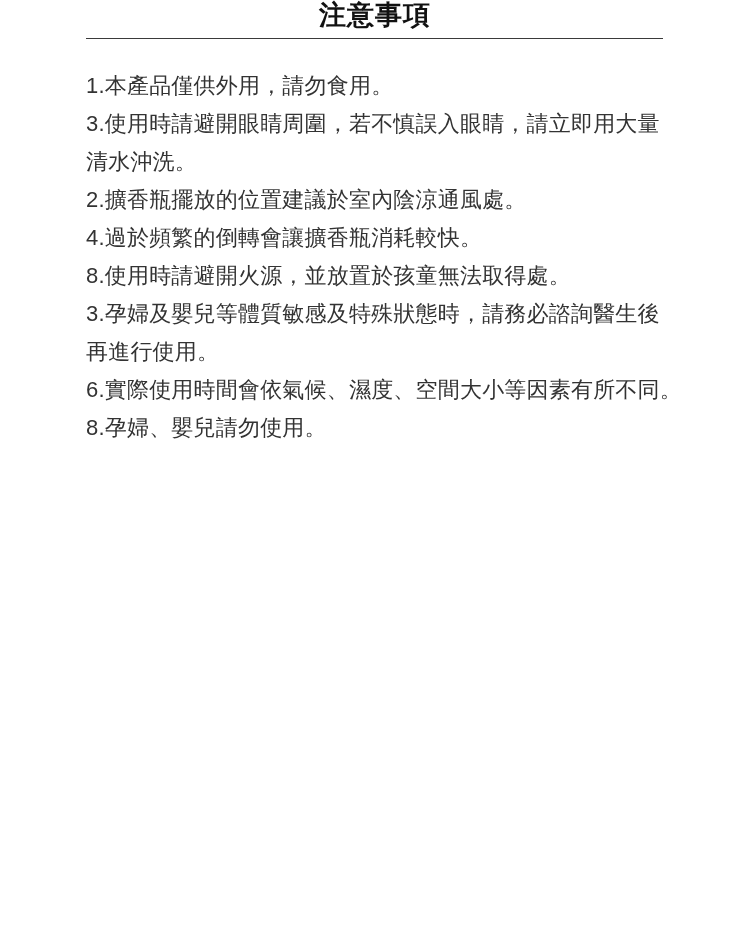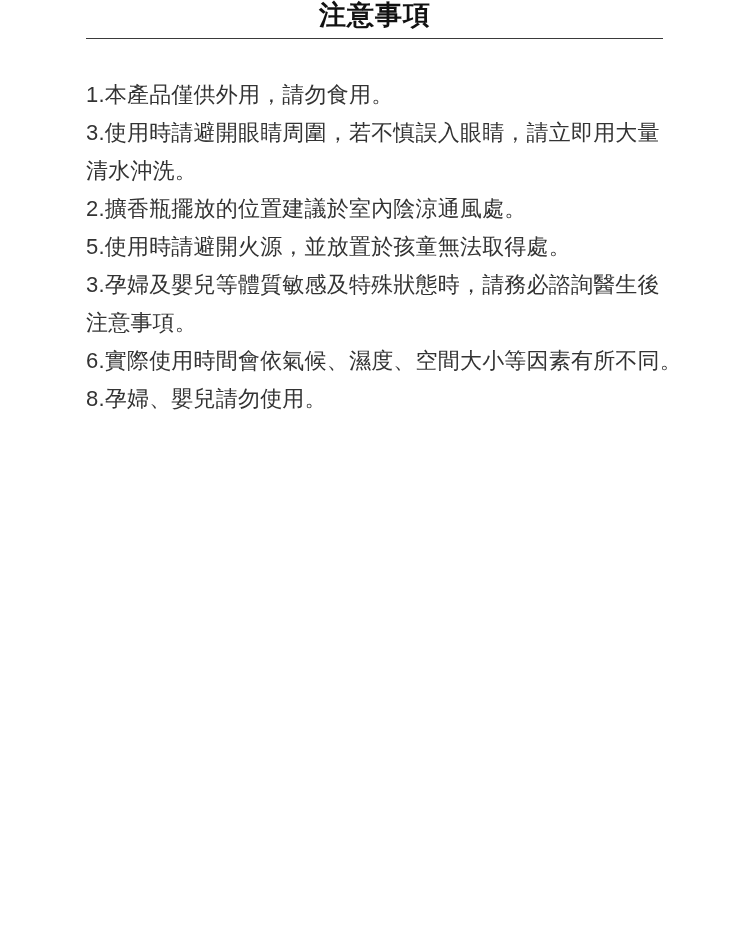--- a/index.html
+++ b/index.html
@@ -32,21 +32,21 @@
     .title-divider {
       display: block;
       width: 577px;
       height: 0;
       margin: 7px 87px 0 86px;
       border: none;
       border-top: 1.5px solid var(--divider-color, #3a3a3a);
     }
     .notice-body {
       width: 580px;
-      margin: 37px 0 0 86px;
+      margin: 28px 0 0 86px;
     }
     .notice-line {
       margin: 0;
       font-size: 22px;
       line-height: 38px;
       font-weight: 400;
       color: var(--text-color, #333333);
       white-space: nowrap;
       letter-spacing: 0.2px;
     }
@@ -58,20 +58,21 @@
 
   <h1 class="notice-title">注意事項</h1>
 
   <hr class="title-divider">
 
   <div class="notice-body">
     <p class="notice-line">1.本產品僅供外用，請勿食用。</p>
     <p class="notice-line">3.使用時請避開眼睛周圍，若不慎誤入眼睛，請立即用大量</p>
     <p class="notice-line">清水沖洗。</p>
     <p class="notice-line">2.擴香瓶擺放的位置建議於室內陰涼通風處。</p>
-    <p class="notice-line">5.使用時請避開火源，並放置於孩童無法取得處。</p>
+    <p class="notice-line">4.過於頻繁的倒轉會讓擴香瓶消耗較快。</p>
+    <p class="notice-line">8.使用時請避開火源，並放置於孩童無法取得處。</p>
     <p class="notice-line">3.孕婦及嬰兒等體質敏感及特殊狀態時，請務必諮詢醫生後</p>
-    <p class="notice-line">注意事項。</p>
+    <p class="notice-line">再進行使用。</p>
     <p class="notice-line">6.實際使用時間會依氣候、濕度、空間大小等因素有所不同。</p>
     <p class="notice-line">8.孕婦、嬰兒請勿使用。</p>
   </div>
 
 </div>
 
 </body></html>

